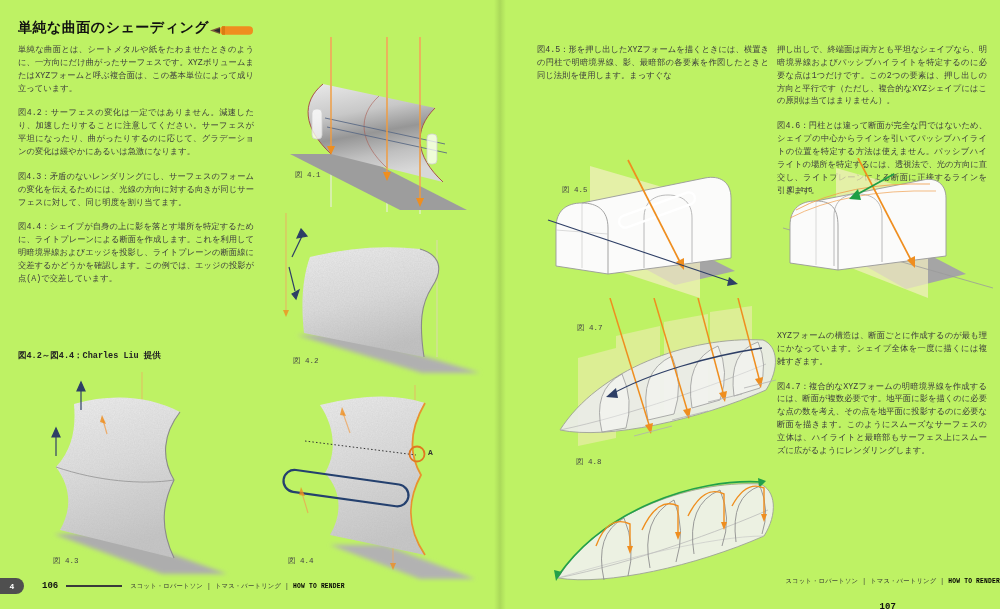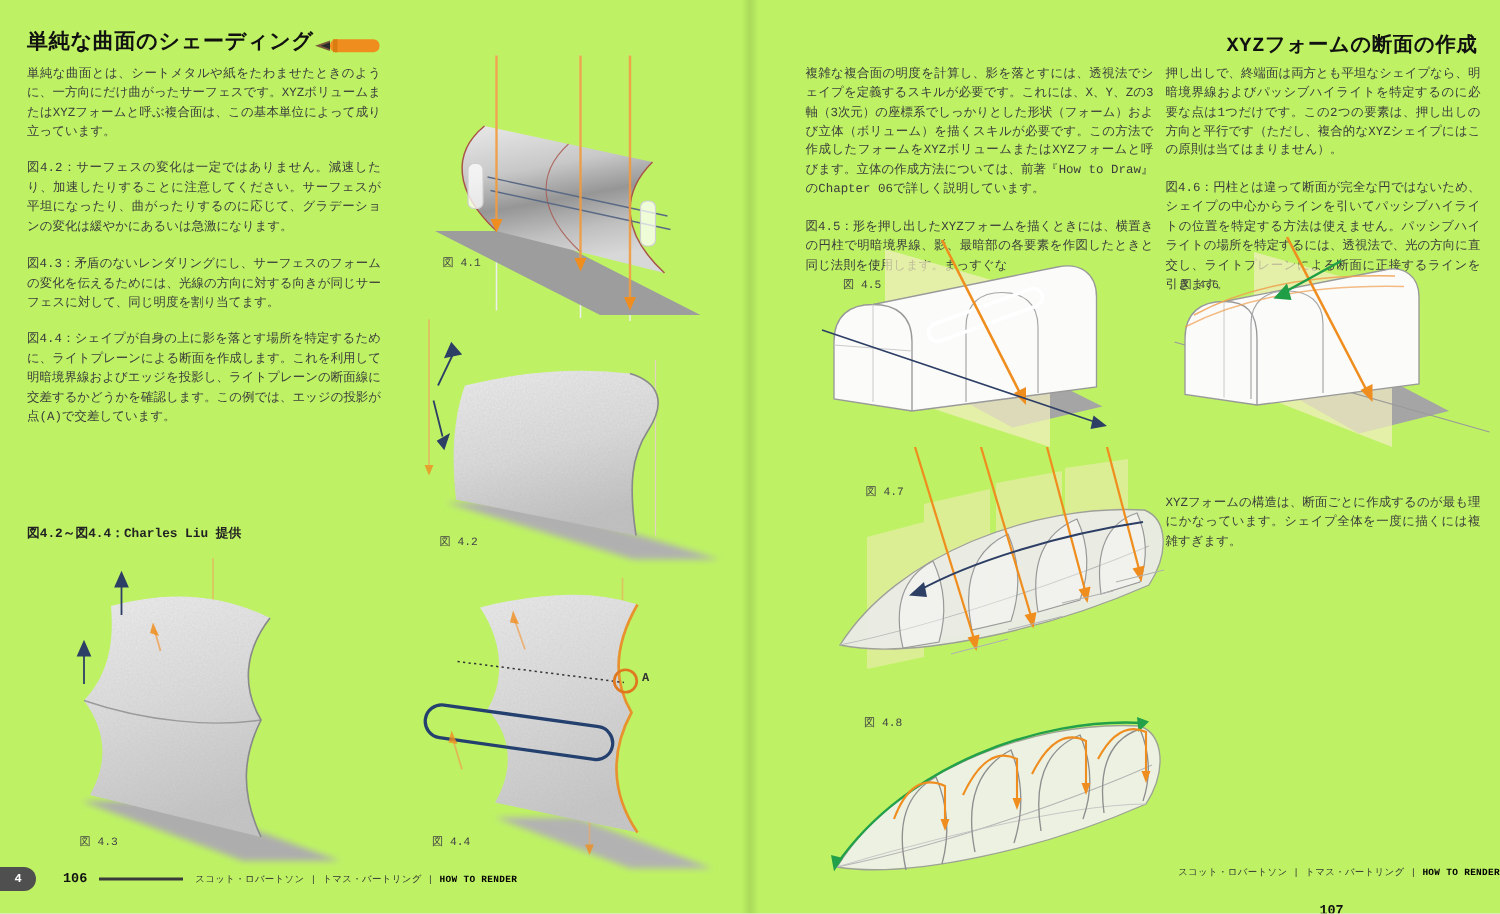--- a/index.html
+++ b/index.html
@@ -189,24 +189,22 @@
 
   <div class="abs footer" style="left:0;">
     <div class="ftab l">4</div>
     <div class="fpage" style="margin-left:10px;">106</div>
     <div class="fline"></div>
     <div class="fcredit"><span>スコット・ロバートソン | トマス・バートリング | </span><b>HOW TO RENDER</b></div>
   </div>
 
   <div class="abs gutter"></div>
 
-  <div class="abs page-title-r">XYZフォームの断面の作成</div>
 
   <div class="abs col" style="left:537px;top:44px;width:232px;">
-    <p>複雑な複合面の明度を計算し、影を落とすには、透視法でシェイプを定義するスキルが必要です。これには、X、Y、Zの3軸（3次元）の座標系でしっかりとした形状（フォーム）および立体（ボリューム）を描くスキルが必要です。この方法で作成したフォームをXYZボリュームまたはXYZフォームと呼びます。立体の作成方法については、前著『How to Draw』のChapter 06で詳しく説明しています。</p>
     <p>図4.5：形を押し出したXYZフォームを描くときには、横置きの円柱で明暗境界線、影、最暗部の各要素を作図したときと同じ法則を使用します。まっすぐな</p>
   </div>
   <div class="abs col" style="left:777px;top:44px;width:210px;">
     <p>押し出しで、終端面は両方とも平坦なシェイプなら、明暗境界線およびパッシブハイライトを特定するのに必要な点は1つだけです。この2つの要素は、押し出しの方向と平行です（ただし、複合的なXYZシェイプにはこの原則は当てはまりません）。</p>
     <p>図4.6：円柱とは違って断面が完全な円ではないため、シェイプの中心からラインを引いてパッシブハイライトの位置を特定する方法は使えません。パッシブハイライトの場所を特定するには、透視法で、光の方向に直交し、ライトプレーンによる断面に正接するラインを引きます。</p>
   </div>
 
   <svg class="abs" style="left:540px;top:158px;" width="235" height="185" viewBox="0 0 235 185">
     <polygon points="85,100 135,127 195,113 145,88" fill="#a5a5a5"></polygon>
     <polygon points="50,8 160,40 160,140 50,104" fill="#f2eec0" opacity="0.72"></polygon>
@@ -275,20 +273,21 @@
       <line x1="170" y1="104" x2="204" y2="96"></line>
         <line x1="206" y1="90" x2="238" y2="82"></line>
     </g>
     <path d="M224,50 C170,58 110,76 74,96" fill="none" stroke="#2e3f66" stroke-width="1.3"></path>
     <polygon points="78,90 68,99 80,100" fill="#2e3f66"></polygon>
   </svg>
   <div class="abs figlabel" style="left:577px;top:323px;">図 4.7</div>
 
   <div class="abs col" style="left:777px;top:330px;width:210px;">
     <p>XYZフォームの構造は、断面ごとに作成するのが最も理にかなっています。シェイプ全体を一度に描くには複雑すぎます。</p>
+    <p>図4.7：複合的なXYZフォームの明暗境界線を作成するには、断面が複数必要です。地平面に影を描くのに必要な点の数を考え、その点を地平面に投影するのに必要な断面を描きます。このようにスムーズなサーフェスの立体は、ハイライトと最暗部もサーフェス上にスムーズに広がるようにレンダリングします。</p>
   </div>
 
   <svg class="abs" style="left:538px;top:438px;" width="260" height="165" viewBox="0 0 260 165">
     <path d="M20,140 C58,78 148,42 222,46 C238,52 240,76 226,98 C158,128 68,148 20,140 Z" fill="#f1f1f0" opacity="0.9" stroke="#9a9a9a" stroke-width="0.9"></path>
     <path d="M20,140 C95,125 185,92 230,72" fill="none" stroke="#b5b5b5" stroke-width="0.7"></path>
     <path d="M20,140 C80,122 175,98 226,98" fill="none" stroke="#c2c2c2" stroke-width="0.6"></path>
     <g fill="none" stroke="#8f8f8f" stroke-width="0.9">
       <path d="M66,142 Q56,96 86,80 Q98,108 90,138"></path>
       <path d="M112,130 Q102,80 136,62 Q148,92 138,124"></path>
       <path d="M156,116 Q148,66 182,52 Q194,80 184,108"></path>
@@ -303,21 +302,21 @@
       <path d="M150,78 Q166,46 186,56 L186,86"></path>
       <path d="M194,68 Q208,42 226,50 L226,78"></path>
     </g>
     <g fill="#ef8e1f">
       <polygon points="89,108 95,108 92,116"></polygon>
         <polygon points="137,94 143,94 140,102"></polygon>
       <polygon points="183,84 189,84 186,92"></polygon>
         <polygon points="223,76 229,76 226,84"></polygon>
     </g>
   </svg>
-  <div class="abs figlabel" style="left:576px;top:477px;">図 4.8</div>
+  <div class="abs figlabel" style="left:576px;top:457px;">図 4.8</div>
 
 
   <div class="abs footer" style="right:0;flex-direction:column;">
     <div class="fcredit"><span>スコット・ロバートソン | トマス・バートリング | </span><b>HOW TO RENDER</b></div>
     <div class="fline"></div>
     <div class="fpage" style="margin-right:10px;">107</div>
     <div class="ftab r">4</div>
   </div>
 
 </div>

